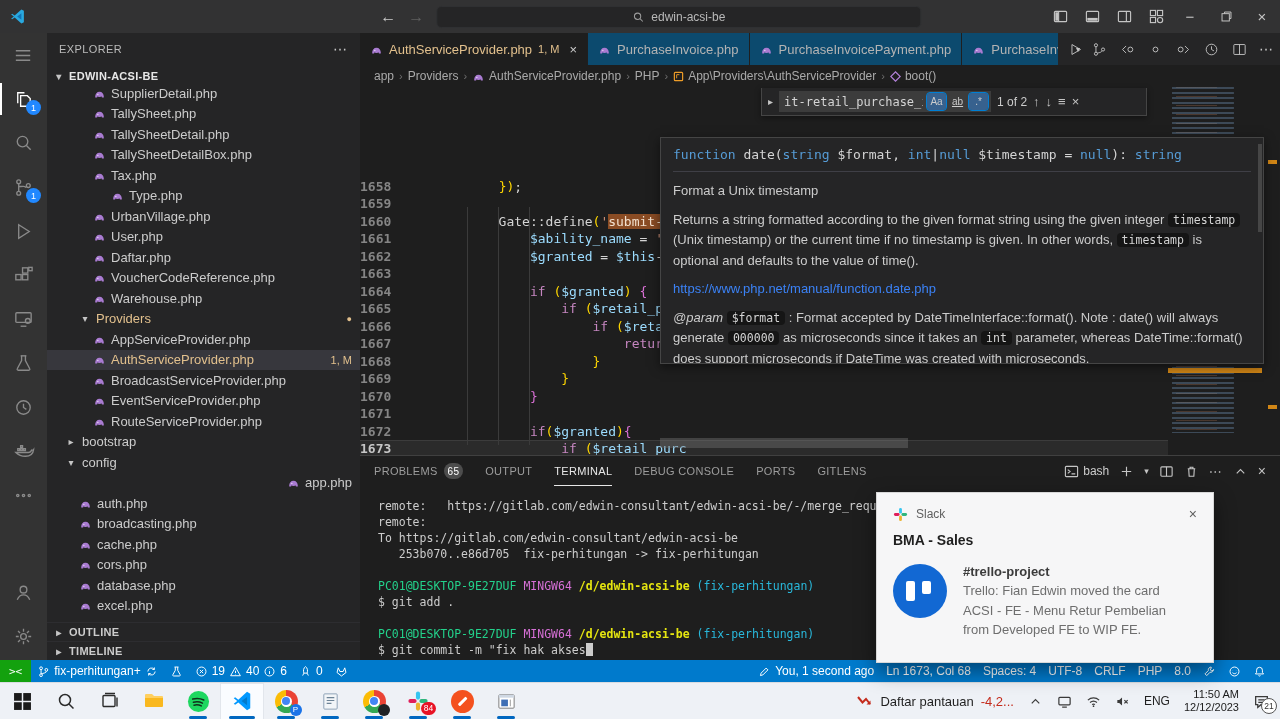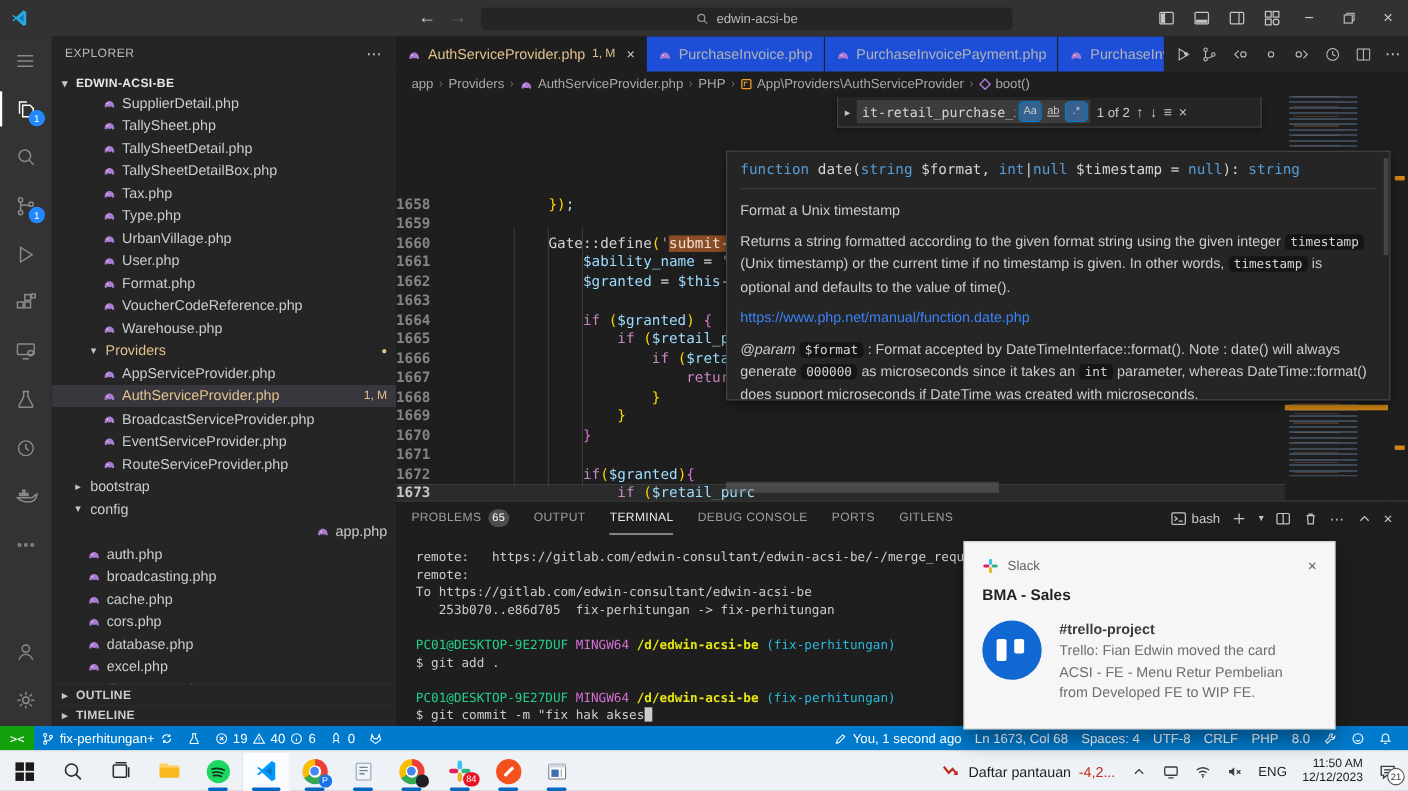--- a/index.html
+++ b/index.html
@@ -45,21 +45,21 @@
   .trow.mod .tlabel { color:#e2c08d; }
   .tbadge { margin-left:auto; color:#e2c08d; font-size:11px; }
   .tdot { margin-left:auto; color:#e2c08d; font-size:9px; }
   .sb-sections { position:absolute; bottom:0; left:0; right:0; background:#252526; }
   .sb-sec { height:19px; border-top:1px solid #2d2d30; display:flex; align-items:center; gap:4px;
     padding-left:6px; color:#cccccc; font-size:11px; font-weight:bold; letter-spacing:.3px; }
 
   
   #editor { position:absolute; top:33px; left:360px; width:920px; height:422px; background:#1e1e1e; overflow:hidden; }
   #tabbar { height:32px; background:#252526; display:flex; position:relative; }
-  .tab { display:flex; align-items:center; gap:6px; padding:0 10px; font-size:13px; background:#1d4ed8;
+  .tab { display:flex; align-items:center; gap:6px; padding:0 10px; font-size:13px; background:#0c4a6e;
     color:#b3b3b3; border-right:1px solid #1f1f1f; white-space:nowrap; }
   .tab.active { background:#1e1e1e; color:#e2c08d; }
   .tab .tab-badge { font-size:11px; color:#e2c08d; }
   .tab .tclose { color:#cccccc; font-size:13px; margin-left:4px; }
   .tab.cut { overflow:hidden; max-width:96px; border-right:none; }
   #editor-actions { position:absolute; right:6px; top:0; height:32px; display:flex; align-items:center; gap:11px;
     background:#252526; padding-left:8px; }
   #editor-actions svg { stroke:#c5c5c5; fill:none; stroke-width:1.3; width:17px; height:17px; }
   .ea-caret { color:#c5c5c5; font-size:8px; margin-left:-8px; }
   #breadcrumbs { height:22px; display:flex; align-items:center; gap:5px; padding-left:14px; color:#a9a9a9;
@@ -369,21 +369,21 @@
       </div>
       <div class="trow" style="padding-left: 46px;">
         <span style="display: flex;">
           <svg width="13" height="13" viewBox="0 0 16 16">
             <path d="M2.7 11.8c0-3.4 2.1-6 5.3-6s5.3 2.6 5.3 6v1.2h-2.4v-1.3c-.8.4-1.8.6-2.9.6s-2.1-.2-2.9-.6v1.3H2.7z" fill="#a97bd1"></path>
             <circle cx="6" cy="9" r=".7" fill="#fff"></circle>
           </svg>
         </span>
         <span class="tlabel">Tax.php</span>
       </div>
-      <div class="trow" style="padding-left: 46px;">
+      <div class="trow" style="padding-left: 64px;">
         <span style="display: flex;">
           <svg width="13" height="13" viewBox="0 0 16 16">
             <path d="M2.7 11.8c0-3.4 2.1-6 5.3-6s5.3 2.6 5.3 6v1.2h-2.4v-1.3c-.8.4-1.8.6-2.9.6s-2.1-.2-2.9-.6v1.3H2.7z" fill="#a97bd1"></path>
             <circle cx="6" cy="9" r=".7" fill="#fff"></circle>
           </svg>
         </span>
         <span class="tlabel">Type.php</span>
       </div>
       <div class="trow" style="padding-left: 46px;">
         <span style="display: flex;">
@@ -403,21 +403,21 @@
         </span>
         <span class="tlabel">User.php</span>
       </div>
       <div class="trow" style="padding-left: 46px;">
         <span style="display: flex;">
           <svg width="13" height="13" viewBox="0 0 16 16">
             <path d="M2.7 11.8c0-3.4 2.1-6 5.3-6s5.3 2.6 5.3 6v1.2h-2.4v-1.3c-.8.4-1.8.6-2.9.6s-2.1-.2-2.9-.6v1.3H2.7z" fill="#a97bd1"></path>
             <circle cx="6" cy="9" r=".7" fill="#fff"></circle>
           </svg>
         </span>
-        <span class="tlabel">Format.php</span>
+        <span class="tlabel">Daftar.php</span>
       </div>
       <div class="trow" style="padding-left: 46px;">
         <span style="display: flex;">
           <svg width="13" height="13" viewBox="0 0 16 16">
             <path d="M2.7 11.8c0-3.4 2.1-6 5.3-6s5.3 2.6 5.3 6v1.2h-2.4v-1.3c-.8.4-1.8.6-2.9.6s-2.1-.2-2.9-.6v1.3H2.7z" fill="#a97bd1"></path>
             <circle cx="6" cy="9" r=".7" fill="#fff"></circle>
           </svg>
         </span>
         <span class="tlabel">VoucherCodeReference.php</span>
       </div>

